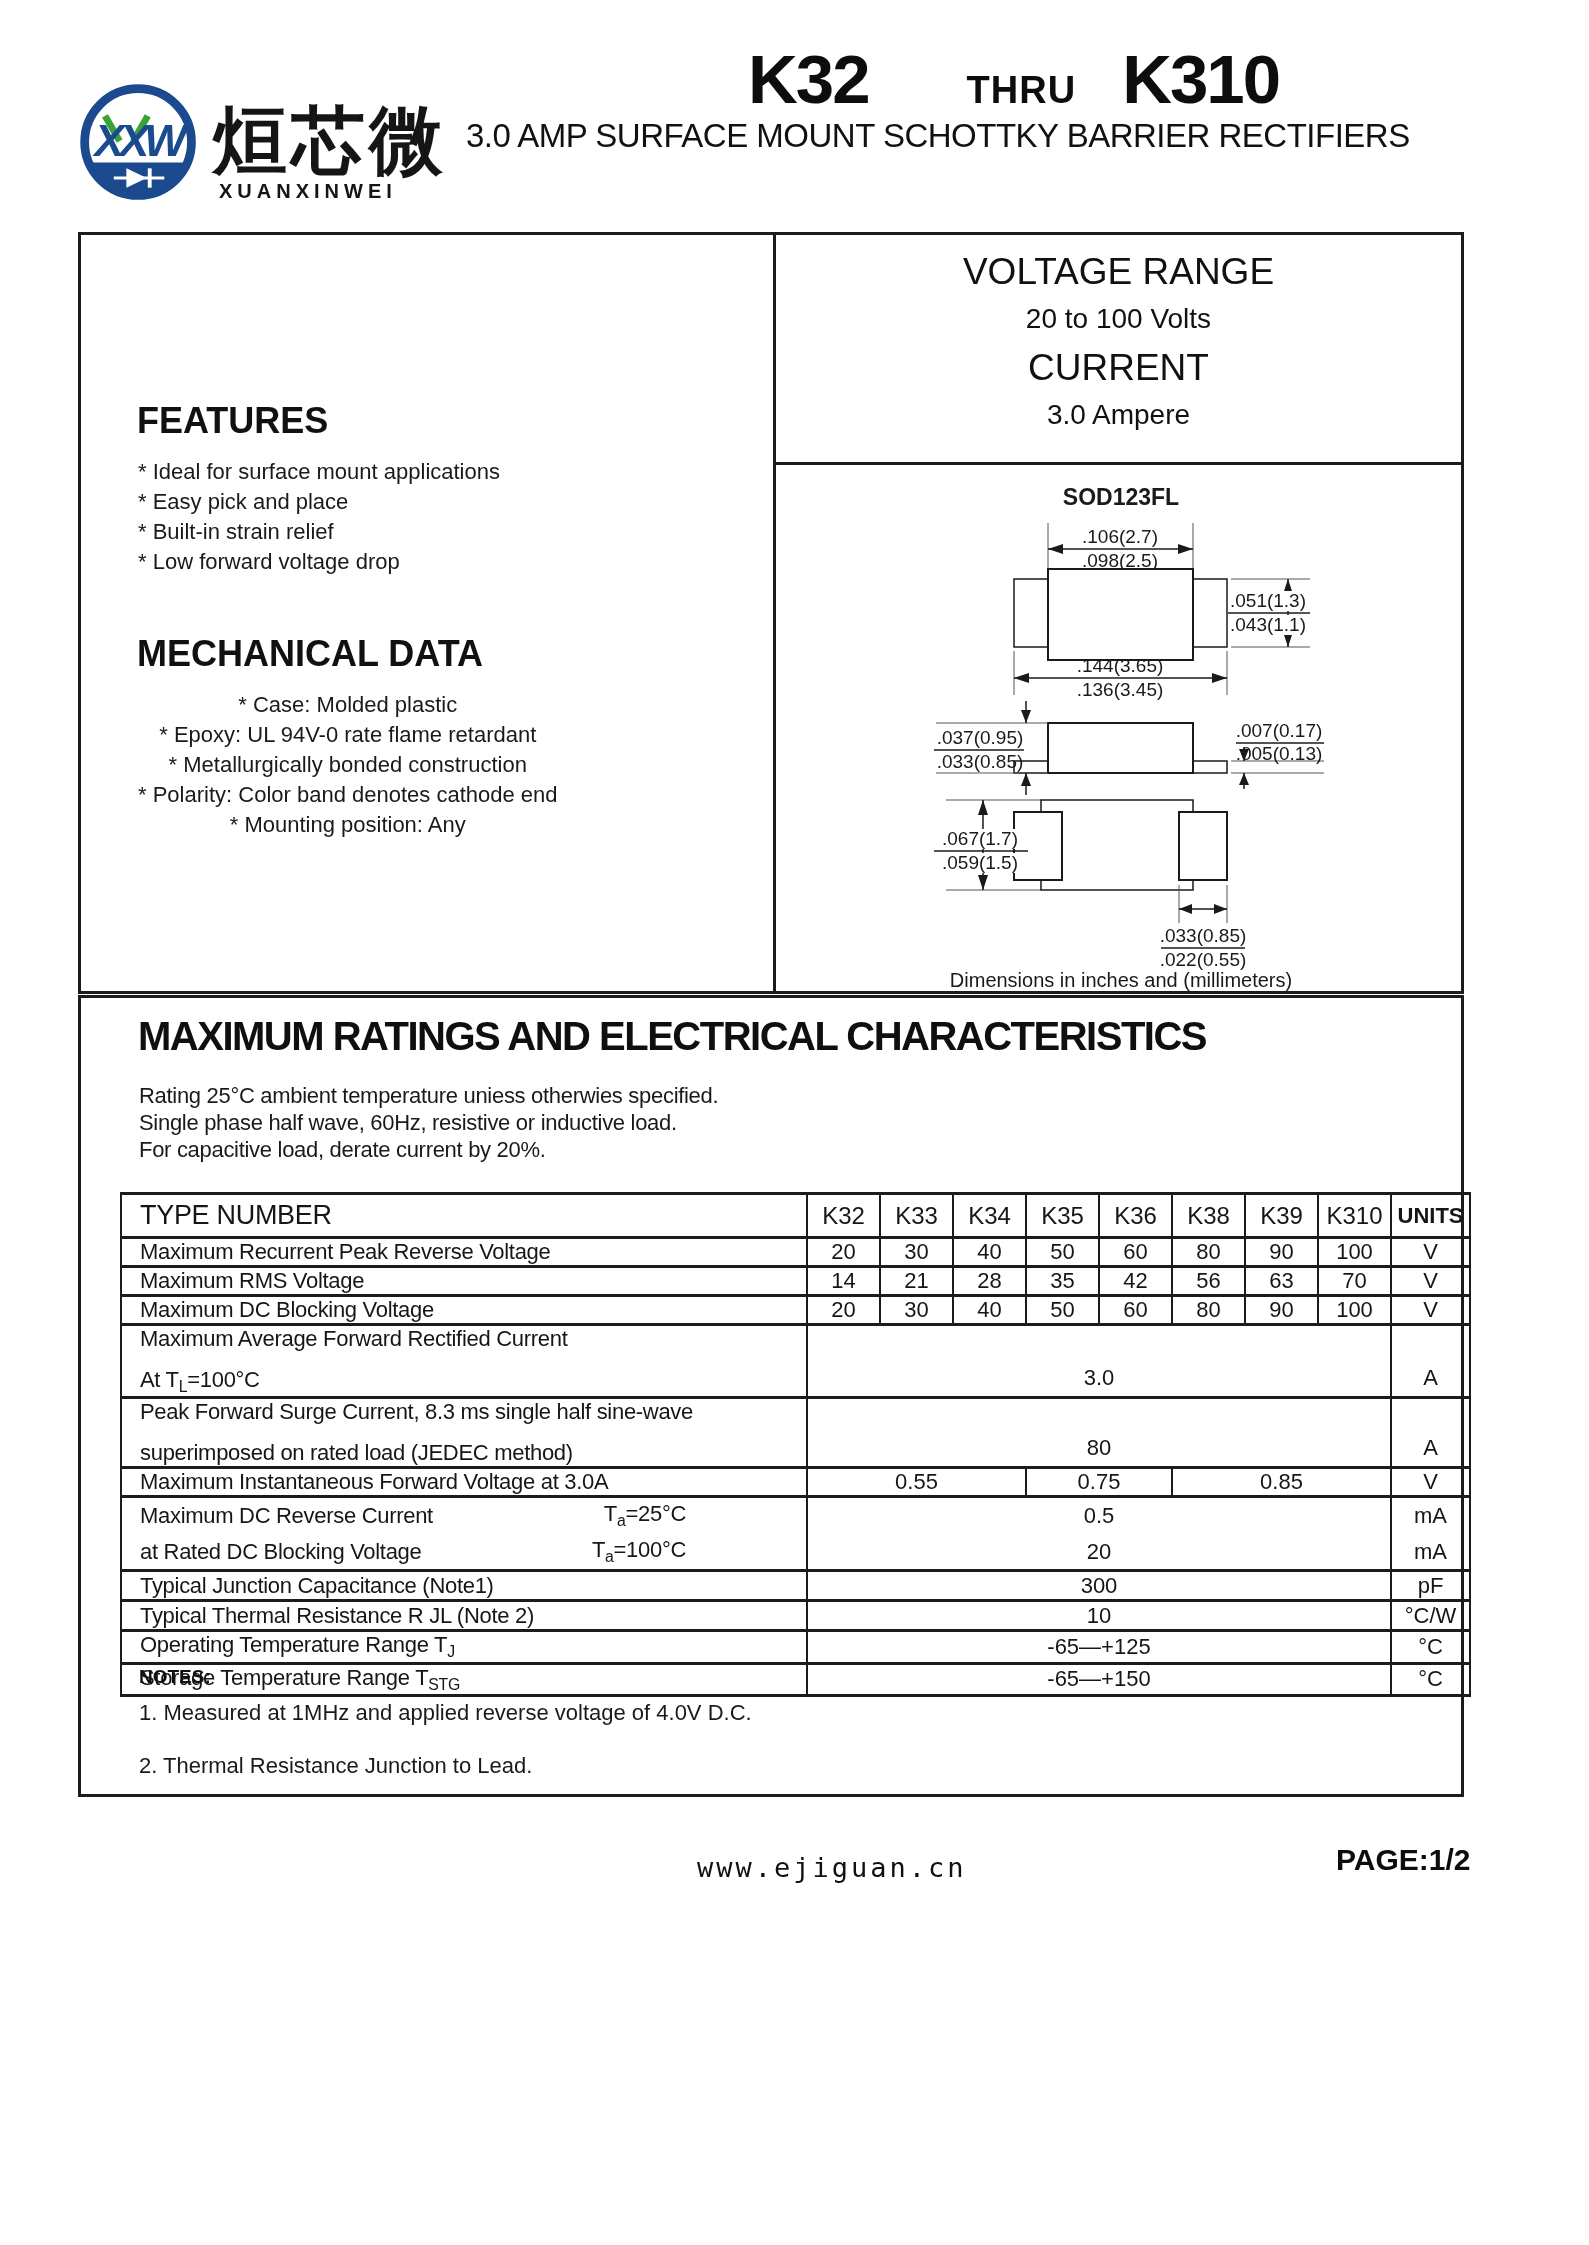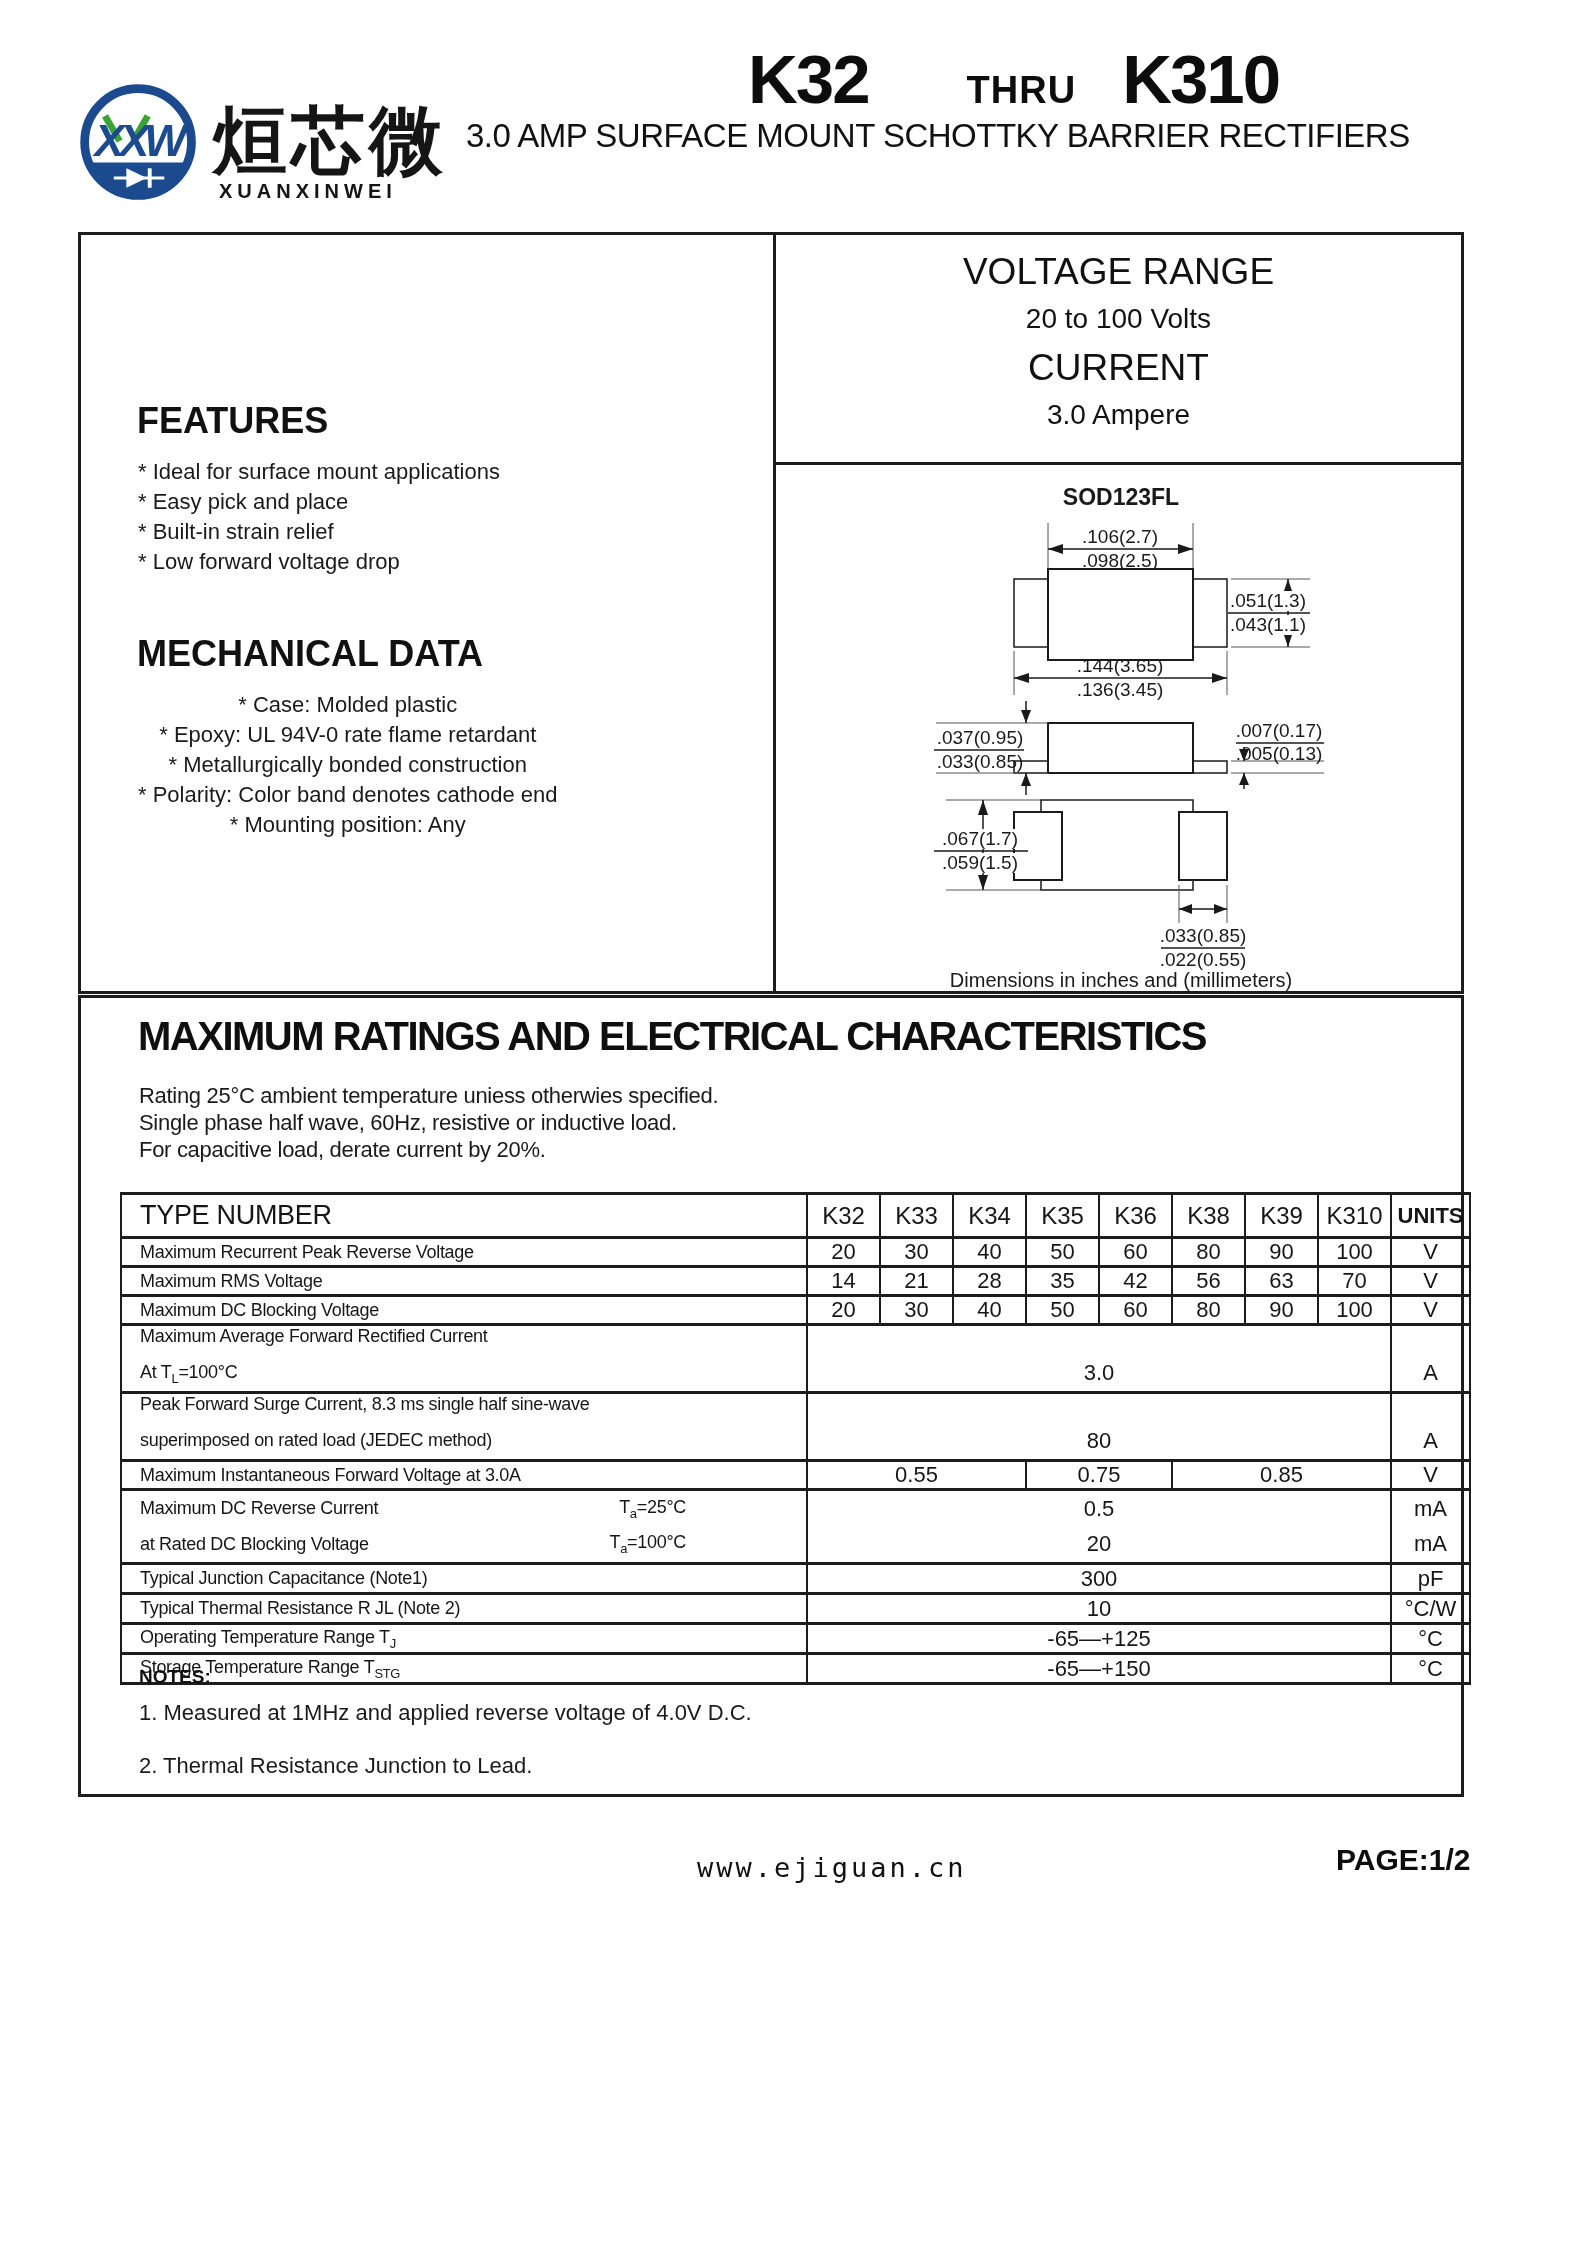--- a/index.html
+++ b/index.html
@@ -41,21 +41,21 @@
   .box2{left:78px;top:995px;width:1386px;height:802px;border:3px solid #1c1c1c;box-sizing:border-box;position:absolute;}
   .ratings-h{position:absolute;left:57px;top:16px;font-size:40px;font-weight:700;letter-spacing:-1.5px;white-space:nowrap;color:#0f0f0f;}
   .conditions{position:absolute;left:58px;top:84px;font-size:22px;line-height:27px;letter-spacing:-0.3px;color:#1a1a1a;}
   .tbl-wrap{position:absolute;left:39px;top:194px;}
   table.ratings{border-collapse:collapse;table-layout:fixed;width:1311px;}
   .ratings th,.ratings td{border:2px solid #1c1c1c;border-top-width:3px;border-bottom-width:3px;
     padding:0;color:#161616;overflow:hidden;}
   .ratings th.type{width:666px;text-align:left;padding-left:18px;font-size:27px;font-weight:400;letter-spacing:-0.3px;}
   .ratings th.part{width:71px;font-size:24px;font-weight:400;}
   .ratings th.units{width:77px;font-size:22px;font-weight:700;}
-  .ratings td.label{text-align:left;padding-left:18px;font-size:18px;letter-spacing:-0.3px;}
+  .ratings td.label{text-align:left;padding-left:18px;font-size:22px;letter-spacing:-0.3px;}
   .ratings td.val,.ratings td.unit{text-align:center;font-size:22px;}
   .ratings tr.tall td{vertical-align:top;}
   .ratings tr.tall td.val,.ratings tr.tall td.unit{vertical-align:bottom;padding-bottom:5px;}
   .ratings .l2{margin-top:15px;}
   .ratings .condrow{display:flex;align-items:center;width:100%;}
   .ratings .condrow .cond{margin-left:auto;margin-right:120px;}
   .ratings tr.joined-top td{border-bottom-width:0;}
   .ratings tr.joined-bottom td{border-top-width:0;}
   sub{font-size:72%;}
   .notes-label{position:absolute;left:58px;top:668px;font-size:19px;font-weight:700;color:#111;}

